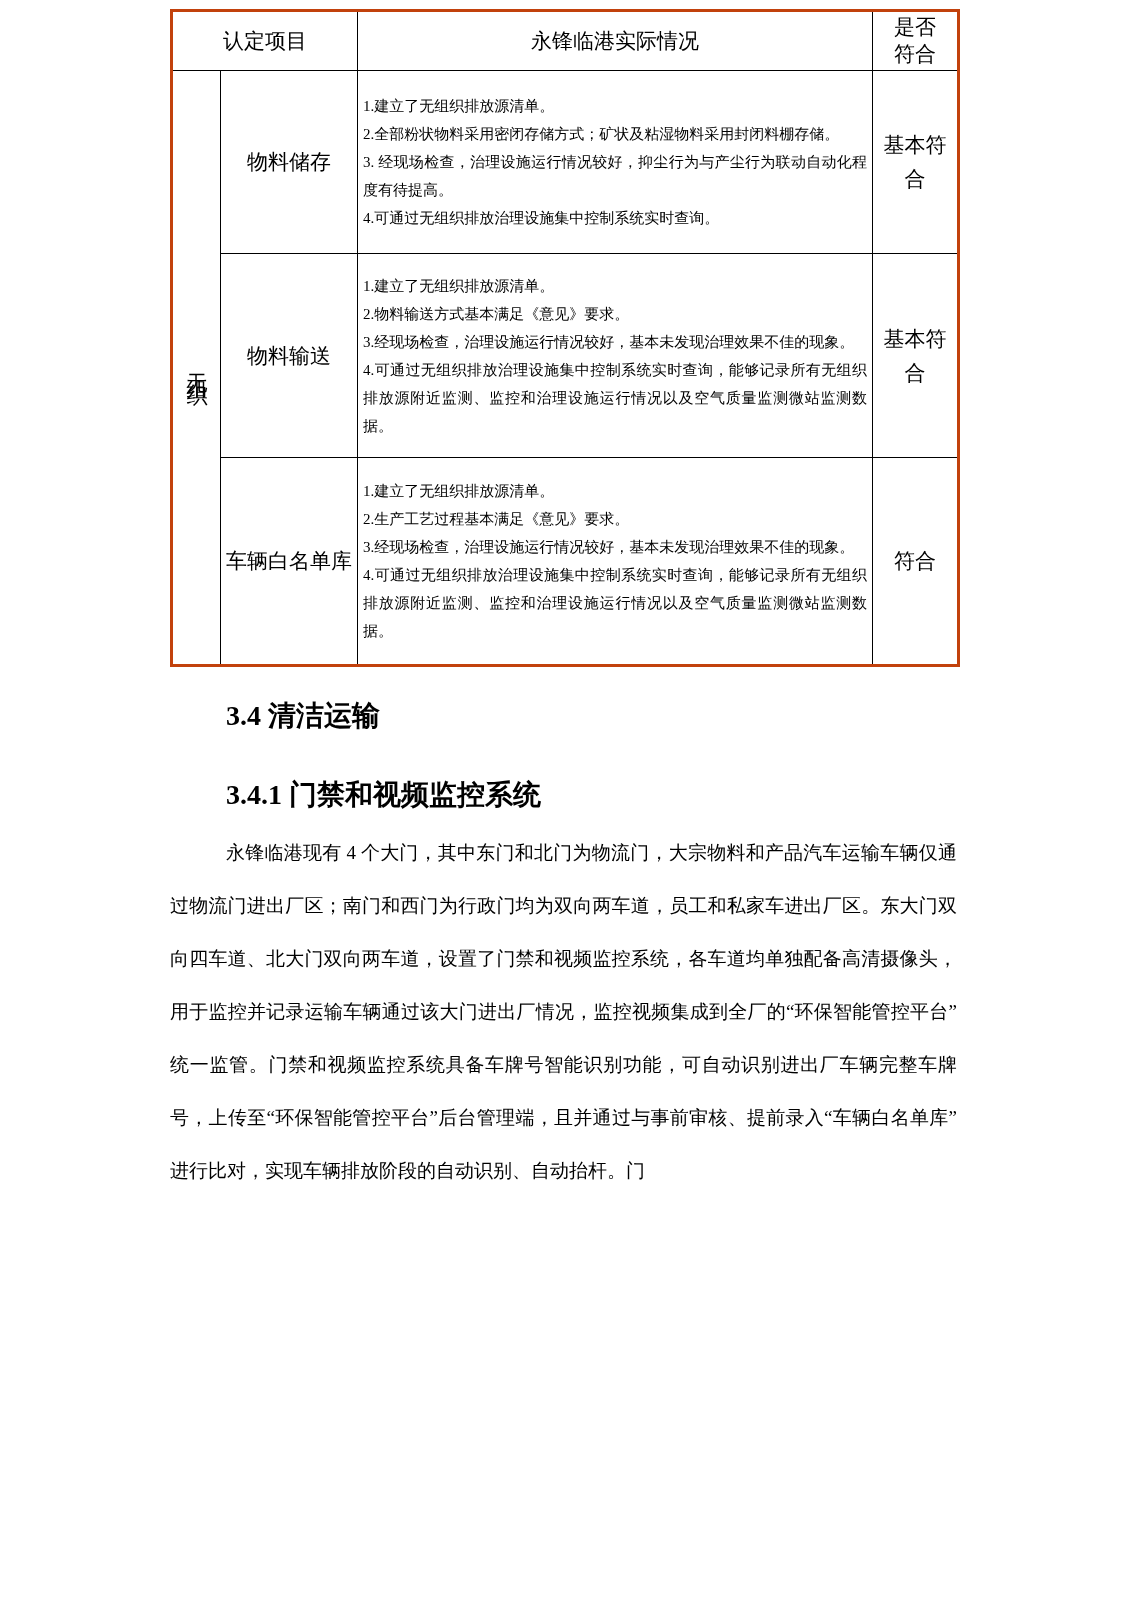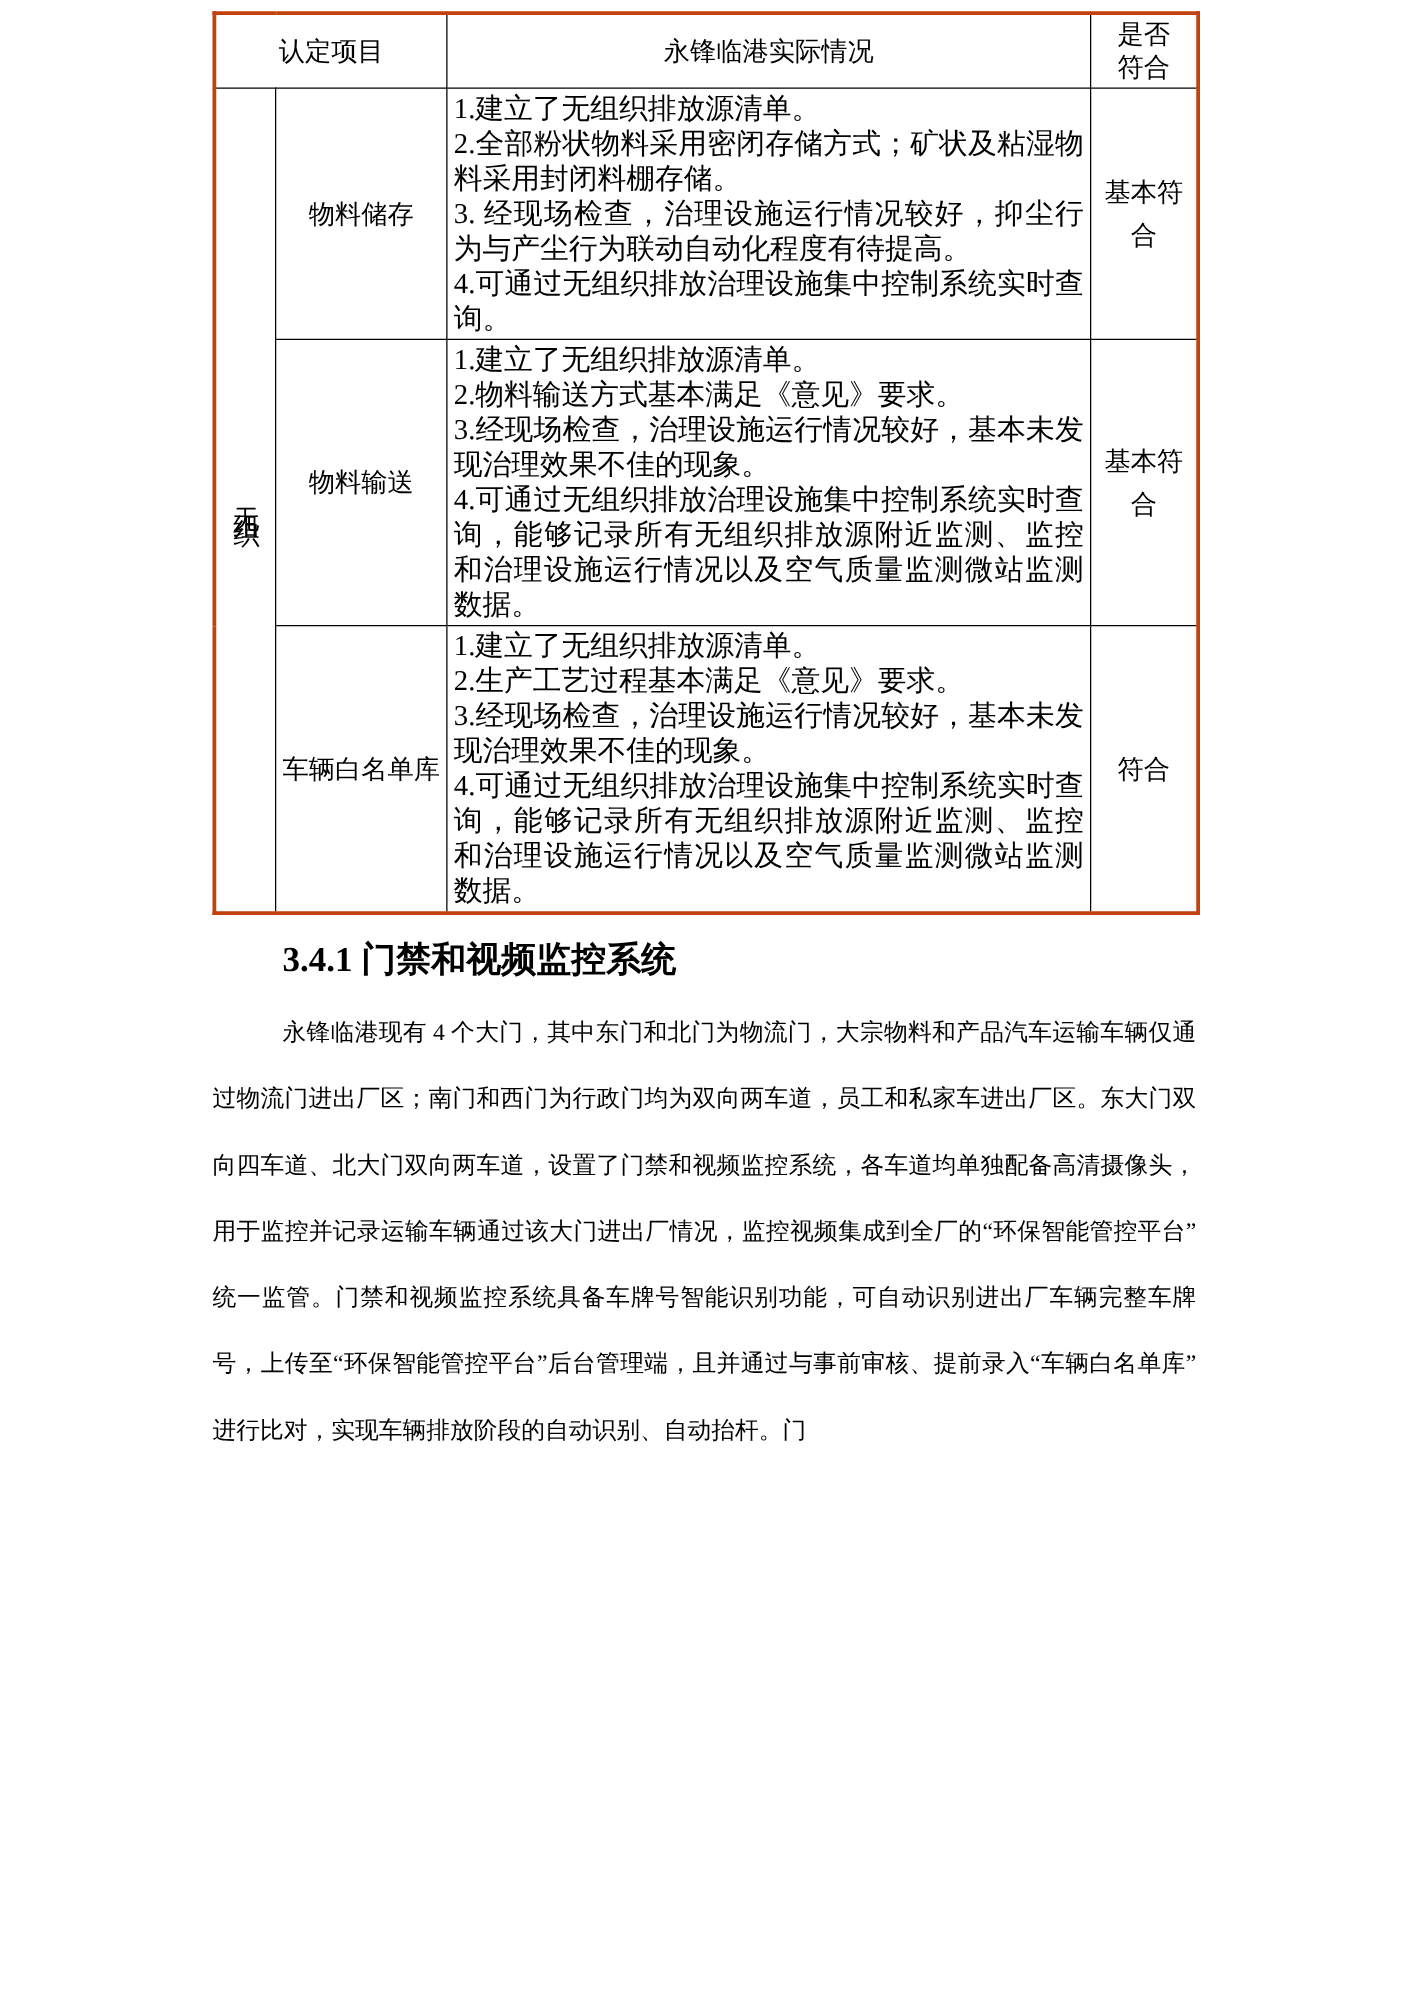--- a/index.html
+++ b/index.html
@@ -49,35 +49,35 @@
     writing-mode:vertical-rl;
     text-orientation:upright;
     font-size:21px;
     letter-spacing:6px;
     line-height:1;
   }
   td.itemcell{
     font-size:21px;text-align:center;line-height:30px;padding:2px 8px;
   }
   td.detailcell{
-    font-size:23px;line-height:28px;
+    font-size:15px;line-height:28px;
     text-align:justify;
     padding:3px 5px 3px 6px;
     vertical-align:middle;
   }
   td.confcell{
     font-size:21px;text-align:center;line-height:34px;padding:2px 2px;
   }
 
   .h-sec{
     margin:34px 170px 0 226px;
     font-size:28px;line-height:30px;font-weight:bold;
   }
   .h-sub{
-    margin:22px 170px 0 226px;
+    margin:49px 170px 0 226px;
     font-size:28px;line-height:30px;font-weight:bold;
   }
   .body-par{
     margin:16px 170px 0 170px;
     width:787px;
     font-size:19px;
     line-height:53px;
     text-align:justify;
     text-justify:inter-character;
     text-indent:56px;
@@ -127,18 +127,19 @@
         <td class="itemcell">车辆白名单库</td>
         <td class="detailcell preline">1.建立了无组织排放源清单。
 2.生产工艺过程基本满足《意见》要求。
 3.经现场检查，治理设施运行情况较好，基本未发现治理效果不佳的现象。
 4.可通过无组织排放治理设施集中控制系统实时查询，能够记录所有无组织排放源附近监测、监控和治理设施运行情况以及空气质量监测微站监测数据。</td>
         <td class="confcell">符合</td>
       </tr>
     </tbody>
   </table>
 
+  <div class="h-sec">3.4 清洁运输</div>
 
   <div class="h-sub">3.4.1 门禁和视频监控系统</div>
 
   <div class="body-par">永锋临港现有 4 个大门，其中东门和北门为物流门，大宗物料和产品汽车运输车辆仅通过物流门进出厂区；南门和西门为行政门均为双向两车道，员工和私家车进出厂区。东大门双向四车道、北大门双向两车道，设置了门禁和视频监控系统，各车道均单独配备高清摄像头，用于监控并记录运输车辆通过该大门进出厂情况，监控视频集成到全厂的“环保智能管控平台”统一监管。门禁和视频监控系统具备车牌号智能识别功能，可自动识别进出厂车辆完整车牌号，上传至“环保智能管控平台”后台管理端，且并通过与事前审核、提前录入“车辆白名单库”进行比对，实现车辆排放阶段的自动识别、自动抬杆。门</div>
 
 </div>
 
 </body></html>

